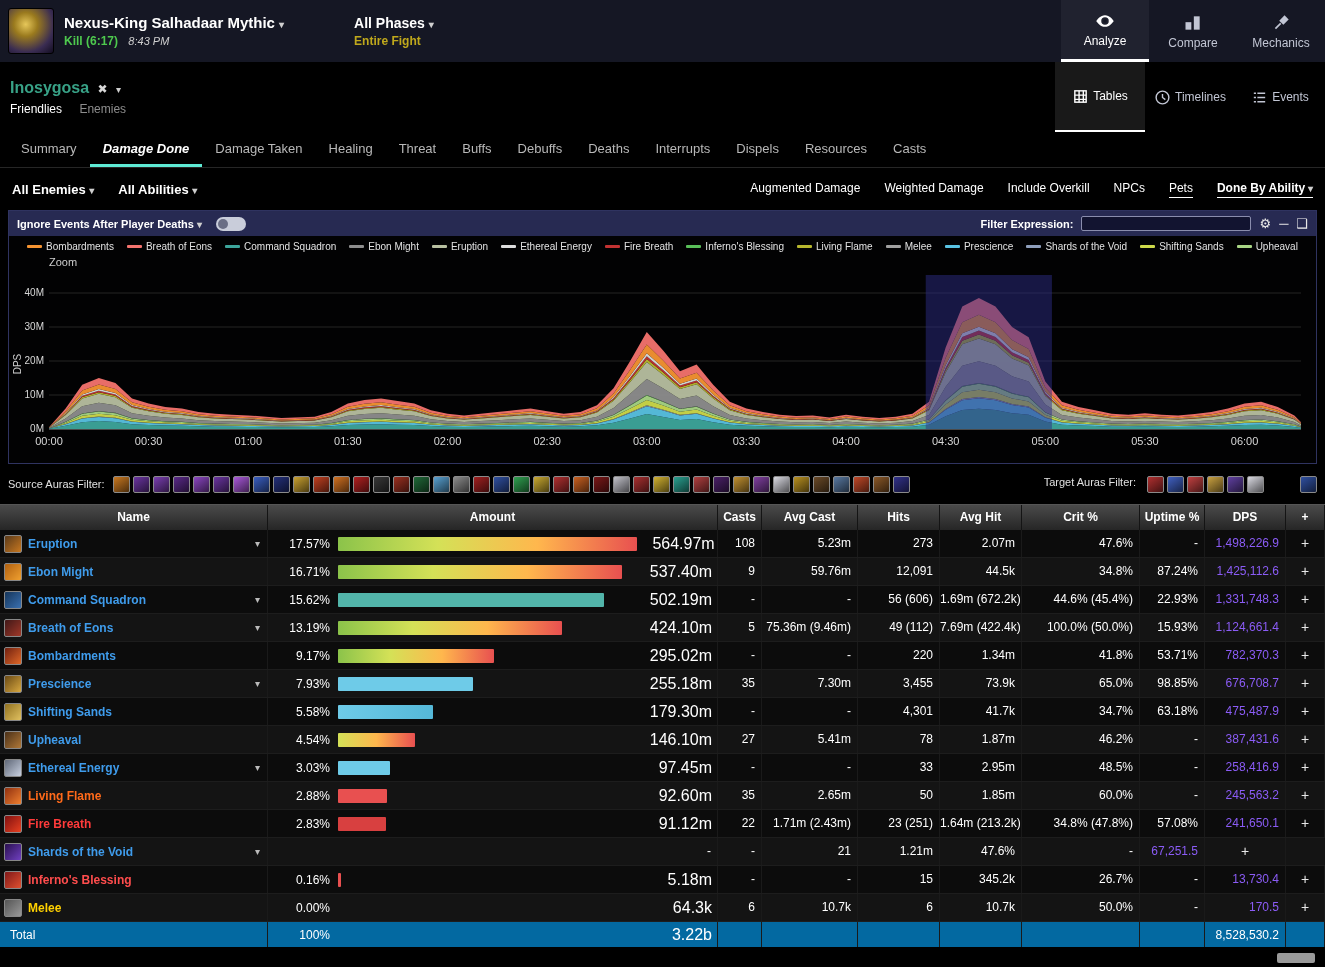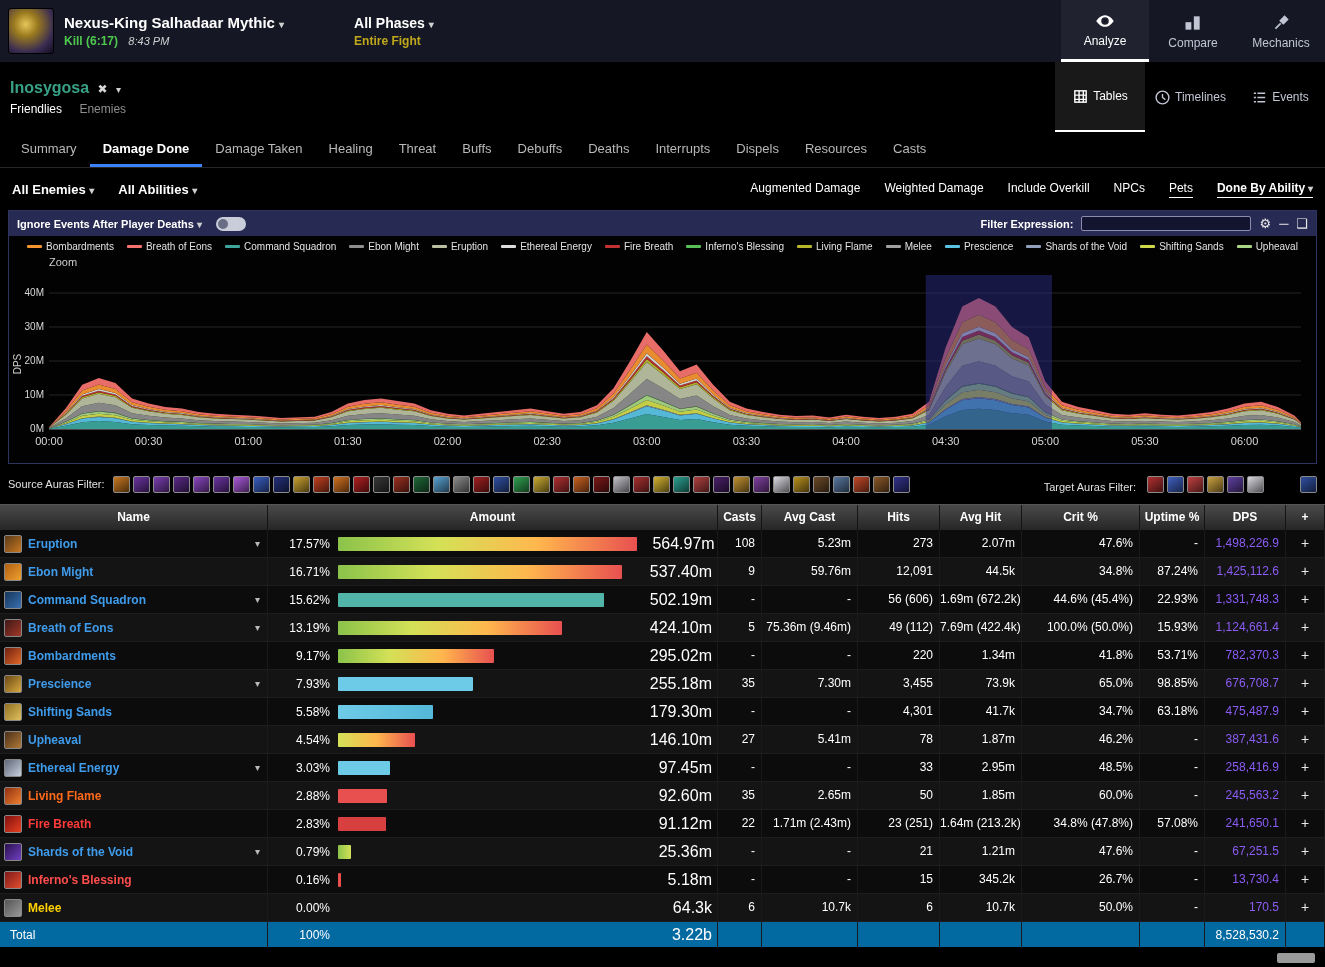--- a/index.html
+++ b/index.html
@@ -36,21 +36,21 @@
   .enemies { color:#8d8d8d; margin-left:14px; cursor:pointer; }
   .view-nav { margin-left:auto; display:flex; height:70px; }
   .vn-item { width:90px; height:70px; display:flex; flex-direction:row; align-items:center; justify-content:center;
     gap:4px; color:#c2c6d4; font-size:12px; cursor:pointer; }
   .vn-item svg { width:17px; height:17px; }
   .vn-item.active { color:#fff; background:#191919; border-bottom:2px solid #fff; }
 
   
   .tabbar { height:36px; background:#000; border-bottom:1px solid #262626; display:flex; align-items:stretch; padding-left:8px; }
   .tab { padding:0 13px; line-height:33px; font-size:13px; color:#b8b8b8; cursor:pointer; }
-  .tab.active { color:#fff; font-weight:bold; border-bottom:3px solid #3b82f6; }
+  .tab.active { color:#fff; font-weight:bold; border-bottom:3px solid #5eead4;font-style:italic; }
 
   
   .filterbar { height:42px; display:flex; align-items:center; padding:0 12px; }
   .fdrop { font-size:13px; font-weight:bold; color:#fff; margin-right:24px; cursor:pointer; }
   .fright { margin-left:auto; display:flex; align-items:center; }
   .fitem { font-size:12px; color:#ffffff; margin-left:24px; cursor:pointer; padding-bottom:2px; }
   .fitem.factive { color:#fff; border-bottom:1px solid #fff; }
   .fitem.fbold { font-weight:bold; color:#fff; }
 
   
@@ -67,21 +67,21 @@
   .litem { display:flex; align-items:center; gap:4px; cursor:pointer; }
   .ldash { width:15px; height:3px; border-radius:1px; display:inline-block; }
   .llabel { font-size:10px; color:#e2e2e2; }
   .zoom-row { font-size:11px; color:#cfcfcf; margin:0 0 0 40px; height:13px; }
   .chart-wrap { padding:0 0 2px 0; }
 
   
   .aura-row { height:40px; display:flex; align-items:center; padding:0 8px; gap:3px; }
   .aura-label { font-size:11px; color:#e0e0e0; margin-right:5px; white-space:nowrap; }
   .aura { width:17px; height:17px; border:1px solid #8a8a8a; border-radius:2px; cursor:pointer; flex:0 0 auto; }
-  .target-group { margin-left:auto; display:flex; align-items:flex-end; gap:6px; }
+  .target-group { margin-left:auto; display:flex; align-items:flex-start; gap:6px; }
   .aura-spacer { width:24px; }
 
   
   .dtable { width:1325px; }
   .thead, .trow, .trow-total { display:grid; grid-template-columns:268px 450px 44px 96px 82px 82px 118px 65px 81px 39px; }
   .thead { height:26px; background:linear-gradient(#4a4a4a,#262626); border-top:1px solid #555; }
   .hcell { font-size:12px; font-weight:bold; color:#fff; text-align:center; line-height:25px; border-right:1px solid #141414; cursor:pointer; overflow:hidden; }
   .trow { height:28px; border-bottom:1px solid #1d1d1d; background:#0c0c0c; }
   .trow:nth-child(even) { background:#141414; }
   .cell { border-right:1px solid #1a1a1a; overflow:hidden; }
@@ -657,27 +657,20 @@
     <div class="cell num">57.08%</div>
     <div class="cell num dps">241,650.1</div>
     <div class="cell plus">+</div>
   </div>
         <div class="trow">
     <div class="cell name-cell">
       <span class="abil-icon" style="background: linear-gradient(135deg, rgb(42, 16, 80), rgb(112, 64, 192));"></span>
       <span class="abil-name" style="color: rgb(63, 156, 236);">Shards of the Void</span>
       <span class="row-caret">▾</span>
     </div>
-    <div class="cell amount-cell">
-      <span class="pct">0.79%</span>
-      <span class="bar-wrap">
-              <span class="bar" style="width: 13.43px; background: linear-gradient(to right, rgb(139, 195, 74), rgb(212, 225, 87));"></span>
-            </span>
-      <span class="amt">25.36m</span>
-    </div>
     <div class="cell num">-</div>
     <div class="cell num">-</div>
     <div class="cell num">21</div>
     <div class="cell num">1.21m</div>
     <div class="cell num">47.6%</div>
     <div class="cell num">-</div>
     <div class="cell num dps">67,251.5</div>
     <div class="cell plus">+</div>
   </div>
         <div class="trow">

